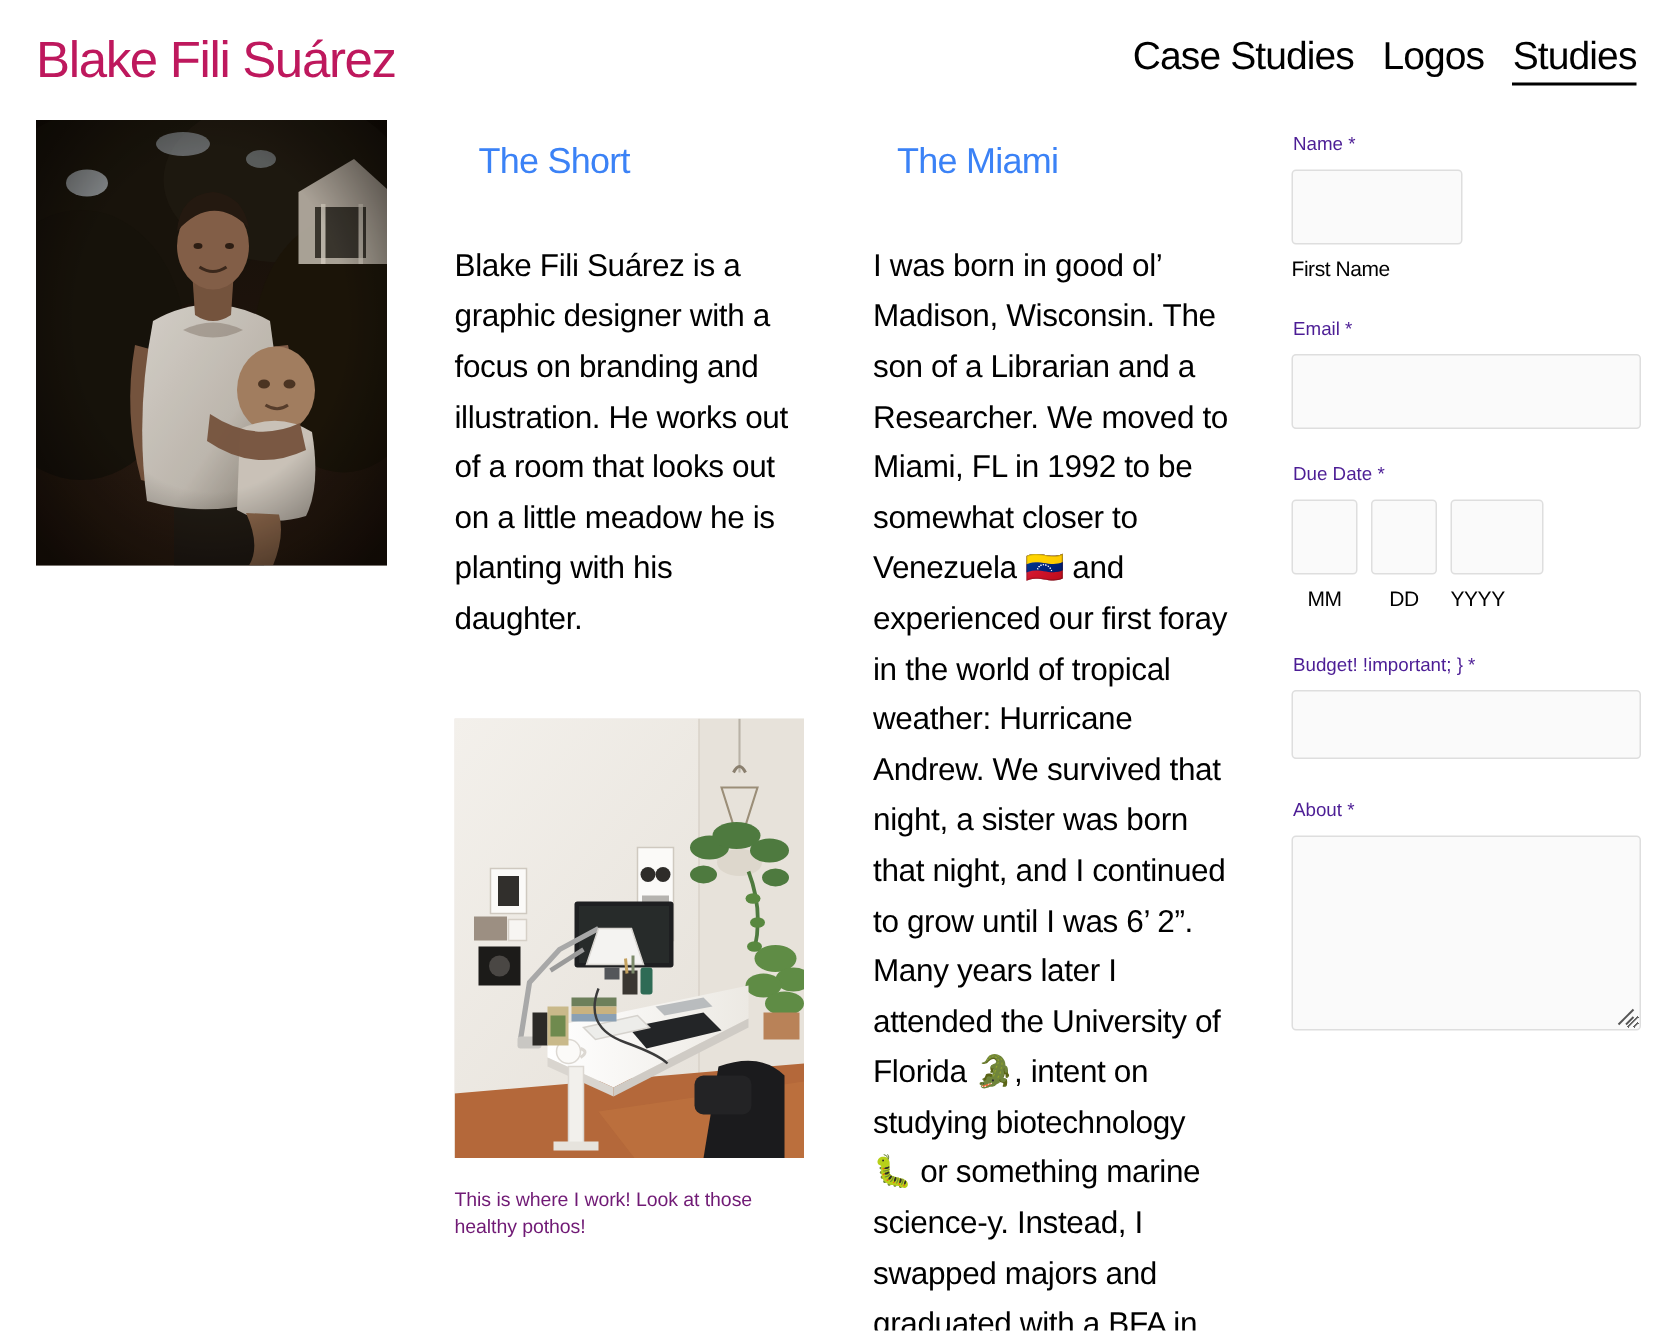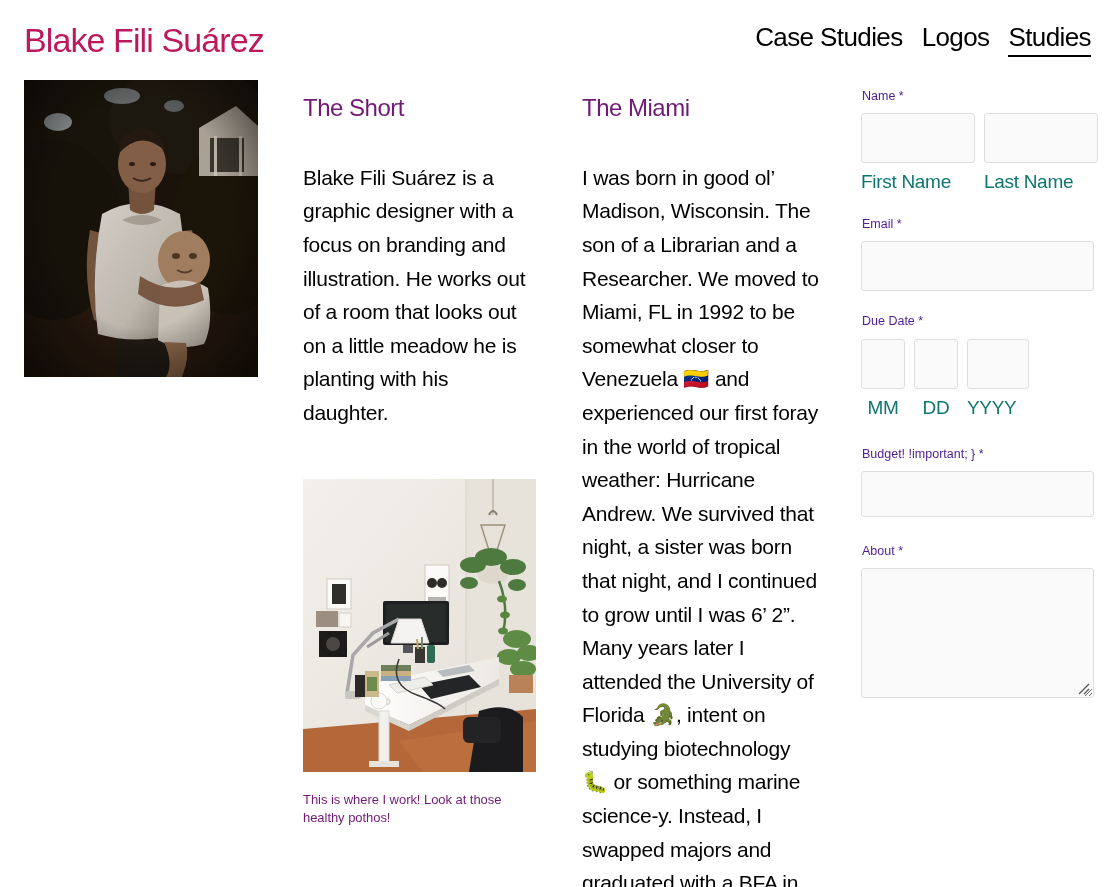--- a/index.html
+++ b/index.html
@@ -65,23 +65,23 @@
   }
   .col-photos { width: 279px; flex: 0 0 279px; }
   .col-short  { width: 279px; flex: 0 0 279px; }
   .col-long   { width: 279px; flex: 0 0 279px; }
   .col-form   { width: 231px; flex: 0 0 231px; padding-top: 8px; }
 
   .col-heading {
     font-size: 24px;
     font-weight: 400;
     letter-spacing: -0.5px;
-    margin: 14px 0 0 0;
+    margin: 14px 0 0 16px;
     line-height: 1.2;
-    color: #701a75;
+    color: #3b82f6;
   }
   .body-copy {
     font-size: 21px;
     line-height: 33.6px;
     letter-spacing: -0.25px;
     margin: 38px 0 0 0;
     color: #000;
     width: 236px;
   }
   .col-long .body-copy { width: 238px; }
@@ -130,25 +130,25 @@
     border-radius: 3px;
     display: block;
     font-family: inherit;
     font-size: 14px;
     color: #111;
     padding: 4px 6px;
   }
   .row { display: flex; gap: 9px; }
   .name-input { width: 114px; height: 50px; }
   .sub-label {
-    font-size: 19px;
+    font-size: 14px;
     letter-spacing: -0.3px;
     margin-top: 9px;
     display: block;
-    color: #0f766e;
+    color: #000000;
     line-height: 1.1;
   }
   .name-sub-1 { width: 114px; }
   .name-sub-2 { width: 114px; }
   .email-input { width: 233px; height: 50px; }
   .date-mm, .date-dd { width: 44px; height: 50px; }
   .date-yyyy { width: 62px; height: 50px; }
   .date-sub-row { display: flex; gap: 9px; margin-top: 9px; }
   .date-sub-mm, .date-sub-dd { width: 44px; text-align: center; }
   .date-sub-yyyy { width: 62px; }
@@ -366,24 +366,20 @@
 
   <form class="col-form">
 
     <div class="field-group">
       <label class="field-label">Name *</label>
       <div class="row">
         <div>
           <input class="input-box name-input" type="text" value="" style="">
           <span class="sub-label name-sub-1">First Name</span>
         </div>
-        <div>
-          <input class="input-box name-input" type="text" value="" style="">
-          <span class="sub-label name-sub-2">Last Name</span>
-        </div>
       </div>
     </div>
 
     <div class="field-group" style="margin-top:23px;">
       <label class="field-label">Email *</label>
       <input class="input-box email-input" type="email" value="" style="">
     </div>
 
     <div class="field-group" style="margin-top:22px;">
       <label class="field-label">Due Date *</label>

